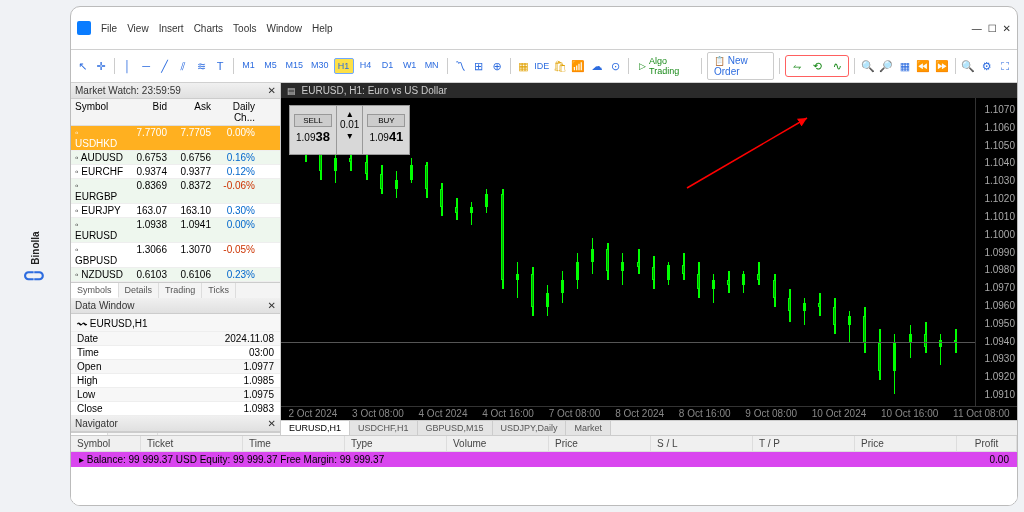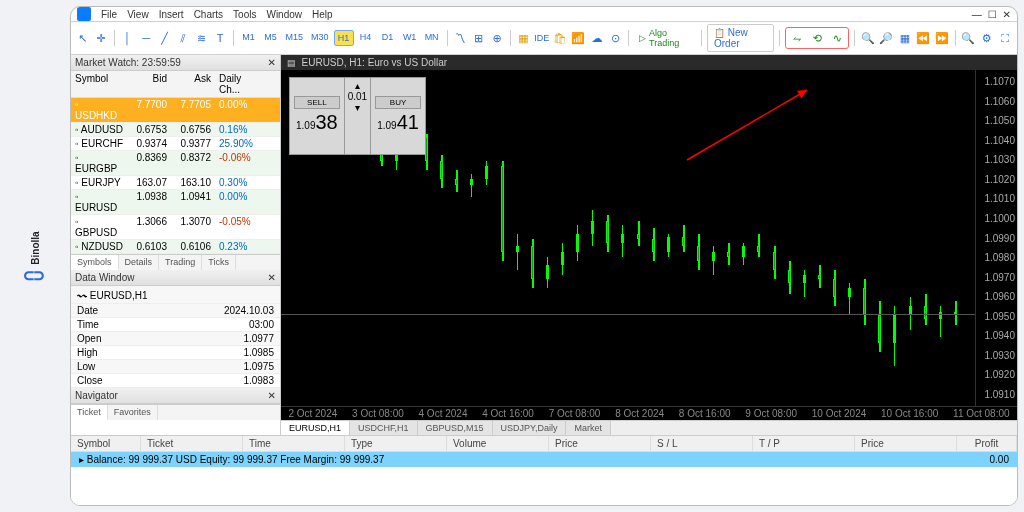--- a/index.html
+++ b/index.html
@@ -1,72 +1,72 @@
 <!DOCTYPE html>
 <html><head>
 <meta charset="utf-8">
 <style>
 *{margin:0;padding:0;box-sizing:border-box;font-family:Tahoma,Arial,sans-serif;font-size:10px}
 body{background:#f0f2f5;width:1024px;height:512px;overflow:hidden;display:flex}
 .brand{width:70px;display:flex;align-items:center;justify-content:center}
 .brand-txt{transform:rotate(-90deg);font-size:26px;font-weight:700;color:#222;display:flex;align-items:center;gap:6px}
 .brand-icon{color:#2d6cdf;font-size:22px}
 .app{flex:1;background:#fff;border:1px solid #bbb;border-radius:10px;margin:6px 6px 6px 0;display:flex;flex-direction:column;overflow:hidden}
-.menubar{display:flex;align-items:center;padding:0 6px;border-bottom:1px solid #d0d0d0;gap:10px}
+.menubar{display:flex;align-items:center;padding:14px 6px;border-bottom:1px solid #d0d0d0;gap:10px}
 .menubar .logo{width:14px;height:14px;background:#0a7cff;border-radius:2px}
 .menubar span{color:#333;cursor:default}
 .winbtns{margin-left:auto;display:flex;gap:6px;color:#666}
 .toolbar{display:flex;align-items:center;padding:2px 4px;border-bottom:1px solid #d0d0d0;gap:3px;flex-wrap:nowrap}
 .tb{width:18px;height:18px;display:flex;align-items:center;justify-content:center;color:#2d6cdf;border-radius:2px;font-size:11px}
 .sep{width:1px;height:16px;background:#ccc;margin:0 2px}
 .tf{min-width:20px;color:#2d6cdf;font-size:9px;text-align:center;padding:2px 3px}
 .tf.active{background:#fde047;border:1px solid #6fa8ff;border-radius:2px}
 .algo{display:flex;align-items:center;gap:3px;padding:2px 5px;color:#1a8a1a;font-size:9px}
 .algo::before{content:"▷";color:#1a8a1a}
 .neworder{padding:2px 6px;border:1px solid #ccc;border-radius:2px;color:#2d6cdf;font-size:9px}
 .highlighted{border:1px solid #ff6060;border-radius:3px;padding:1px 2px;display:flex;gap:2px}
 .body{flex:1;display:flex;overflow:hidden}
 .left{width:210px;display:flex;flex-direction:column;border-right:1px solid #ccc}
 .panel-hdr{background:linear-gradient(#f0f0f0,#e0e0e0);padding:2px 4px;font-size:9px;color:#333;border-bottom:1px solid #ccc;display:flex;justify-content:space-between}
 .mw-table{font-size:9px}
 .mw-hdr{display:flex;background:#f4f4f4;border-bottom:1px solid #ddd;padding:1px 0}
 .mw-hdr div,.mw-row div{padding:1px 4px}
-.c-sym{width:56px}.c-bid{width:44px;text-align:right}.c-ask{width:44px;text-align:right}.c-ch{width:44px;text-align:left}
+.c-sym{width:56px}.c-bid{width:44px;text-align:right}.c-ask{width:44px;text-align:right}.c-ch{width:44px;text-align:right}
 .mw-row{display:flex;border-bottom:1px solid #eee}
 .mw-row.sel{background:#ffb020;color:#fff}
 .mw-row.alt{background:#eef7ee}
 .pos{color:#0066cc}.neg{color:#cc3300}
 .tabs{display:flex;border-top:1px solid #ccc;background:#f4f4f4}
 .tabs div{padding:2px 6px;font-size:9px;border-right:1px solid #ddd;color:#555}
 .tabs div.active{background:#fff;border-bottom:1px solid #fff}
 .dw-row{display:flex;justify-content:space-between;padding:1px 6px;font-size:9px;border-bottom:1px solid #eee}
 .dw-row:nth-child(odd){background:#f7f7f7}
 .nav{flex:1;overflow:auto;font-size:9px;padding:2px}
 .nav-item{padding:1px 2px 1px 14px;color:#333}
 .nav-item.script::before{content:"📄 ";font-size:8px}
 .right{flex:1;display:flex;flex-direction:column;background:#000;position:relative}
 .chart-hdr{background:#2a2a2a;color:#ccc;padding:2px 6px;font-size:9px;display:flex;align-items:center;gap:6px}
 .oneclick{position:absolute;top:22px;left:8px;background:#d8d8d8;border:1px solid #999;display:flex;z-index:5;font-size:9px}
-.oc-side{padding:18px 4px;text-align:center}
+.oc-side{padding:8px 4px;text-align:center}
 .oc-btn{background:#ccc;padding:1px 4px;border:1px solid #999;font-size:8px}
 .oc-price{font-size:9px;padding:2px}
-.oc-big{font-size:20px;font-weight:400}
+.oc-big{font-size:13px;font-weight:700}
 .oc-mid{display:flex;flex-direction:column;align-items:center;padding:2px 3px;border-left:1px solid #999;border-right:1px solid #999}
 .chart-area{flex:1;position:relative;overflow:hidden}
 .candles{position:absolute;inset:0}
 .yaxis{position:absolute;right:0;top:0;bottom:0;width:42px;background:#000;border-left:1px solid #333;display:flex;flex-direction:column;justify-content:space-between;padding:6px 2px;font-size:8px;color:#aaa;text-align:right}
 .xaxis{height:14px;background:#000;color:#888;font-size:8px;display:flex;justify-content:space-around;align-items:center;border-top:1px solid #333}
 .chart-tabs{background:#eee;display:flex;padding:0;border-top:1px solid #ccc}
 .chart-tabs div{padding:2px 8px;font-size:9px;border-right:1px solid #ccc;background:#e4e4e4;color:#555}
 .chart-tabs div.active{background:#fff;color:#000}
 .arrow{position:absolute;top:30px;right:200px;width:140px;height:80px;pointer-events:none;z-index:10}
 .terminal{border-top:1px solid #ccc;background:#fff}
 .term-hdr{display:flex;background:#f0f0f0;border-bottom:1px solid #ddd;font-size:9px}
 .term-hdr div{padding:2px 6px;border-right:1px solid #ddd;color:#444}
-.term-bal{padding:2px 8px;font-size:9px;background:#7dd3fc;display:flex;justify-content:space-between}
+.term-bal{padding:2px 8px;font-size:9px;background:#d946ef;display:flex;justify-content:space-between}
 .term-body{height:38px;background:#fff}
 .candle{position:absolute;width:3px}
 .candle .wick{position:absolute;left:1px;width:1px;background:#0f0}
 .candle .body{position:absolute;width:3px;background:#0f0}
 .candle.dn .wick,.candle.dn .body{background:#0a0;border:1px solid #0f0}
 </style>
 </head>
 <body>
 
 <div class="brand">
@@ -173,21 +173,21 @@
             <div class="mw-row alt">
               <div class="c-sym">◦ AUDUSD</div>
               <div class="c-bid">0.6753</div>
               <div class="c-ask">0.6756</div>
               <div class="c-ch pos">0.16%</div>
             </div>
             <div class="mw-row">
               <div class="c-sym">◦ EURCHF</div>
               <div class="c-bid">0.9374</div>
               <div class="c-ask">0.9377</div>
-              <div class="c-ch pos">25.90%</div>
+              <div class="c-ch pos">0.12%</div>
             </div>
             <div class="mw-row alt">
               <div class="c-sym">◦ EURGBP</div>
               <div class="c-bid">0.8369</div>
               <div class="c-ask">0.8372</div>
               <div class="c-ch neg">-0.06%</div>
             </div>
             <div class="mw-row">
               <div class="c-sym">◦ EURJPY</div>
               <div class="c-bid">163.07</div>
@@ -225,21 +225,21 @@
           <span>Data Window</span>
           <span>✕</span>
         </div>
       <div class="dw-row">
           <span>〰 <span>EURUSD,H1</span></span>
           <span></span>
         </div>
       <div id="dw-rows">
           <div class="dw-row">
             <span>Date</span>
-            <span>2024.10.03</span>
+            <span>2024.11.08</span>
           </div>
           <div class="dw-row">
             <span>Time</span>
             <span>03:00</span>
           </div>
           <div class="dw-row">
             <span>Open</span>
             <span>1.0977</span>
           </div>
           <div class="dw-row">

